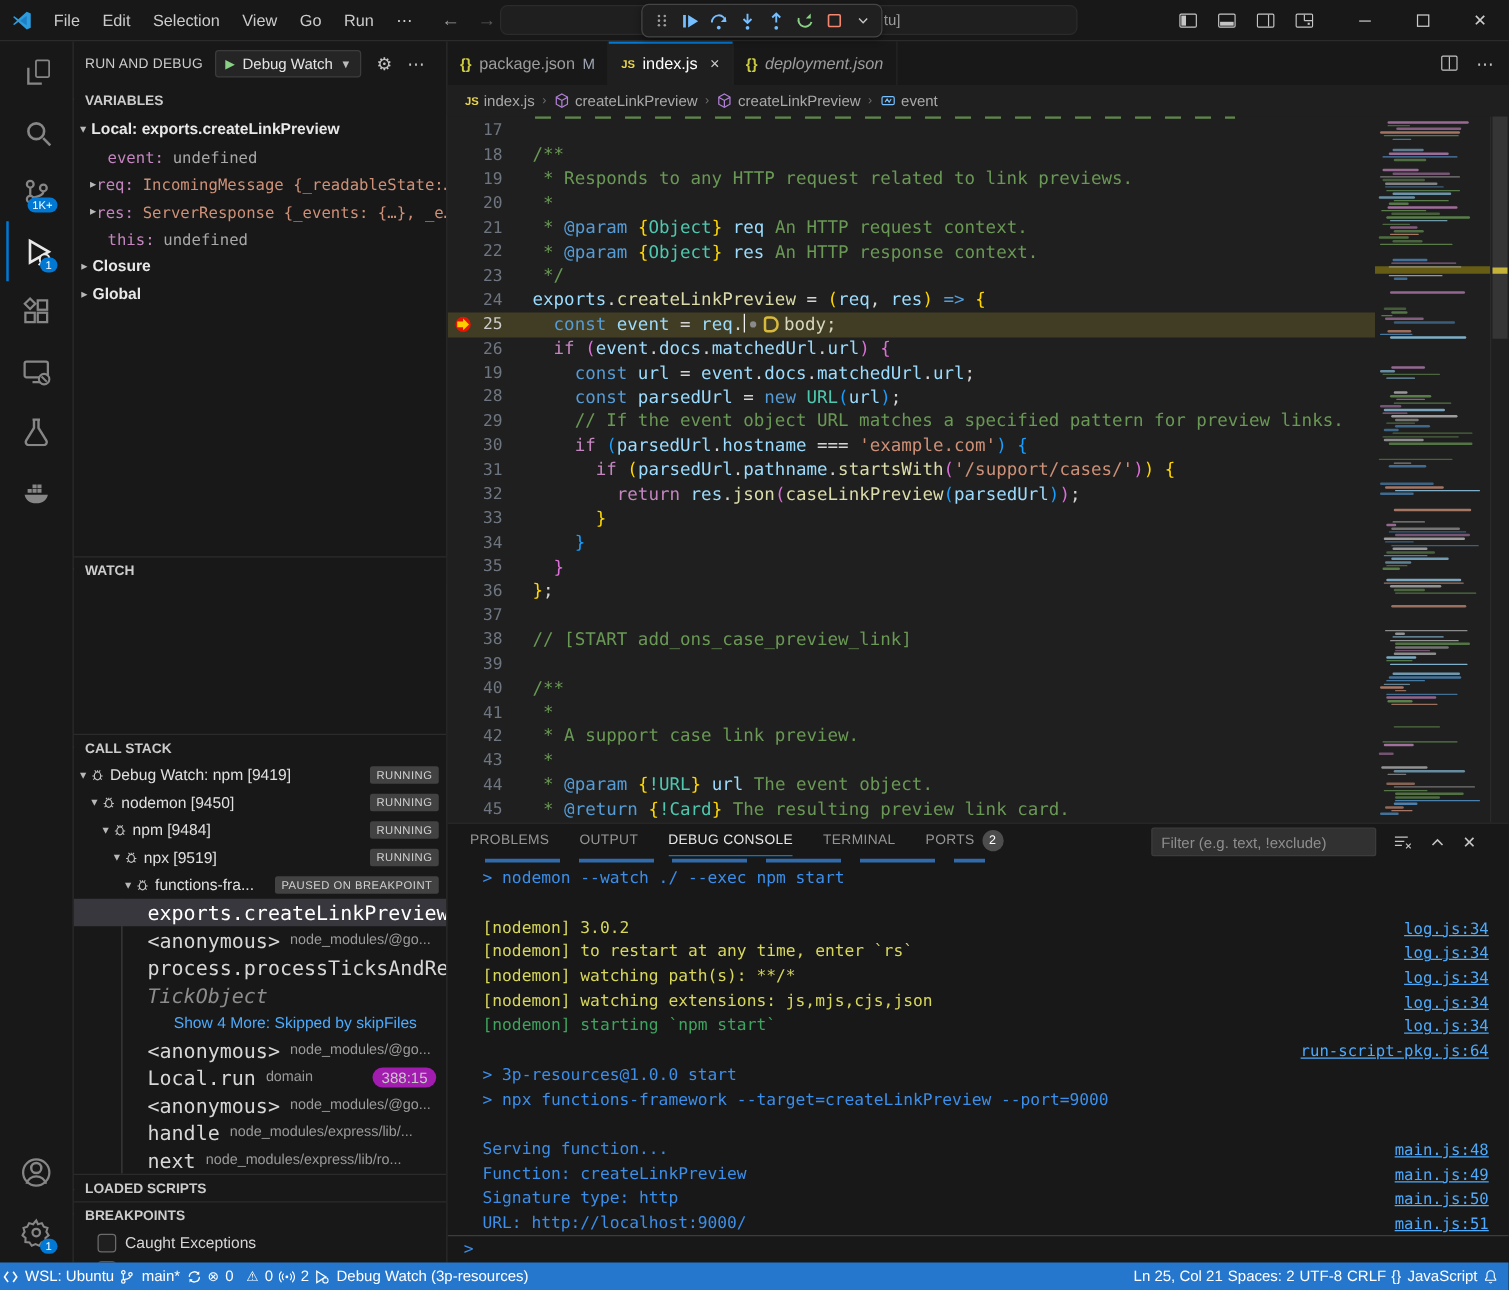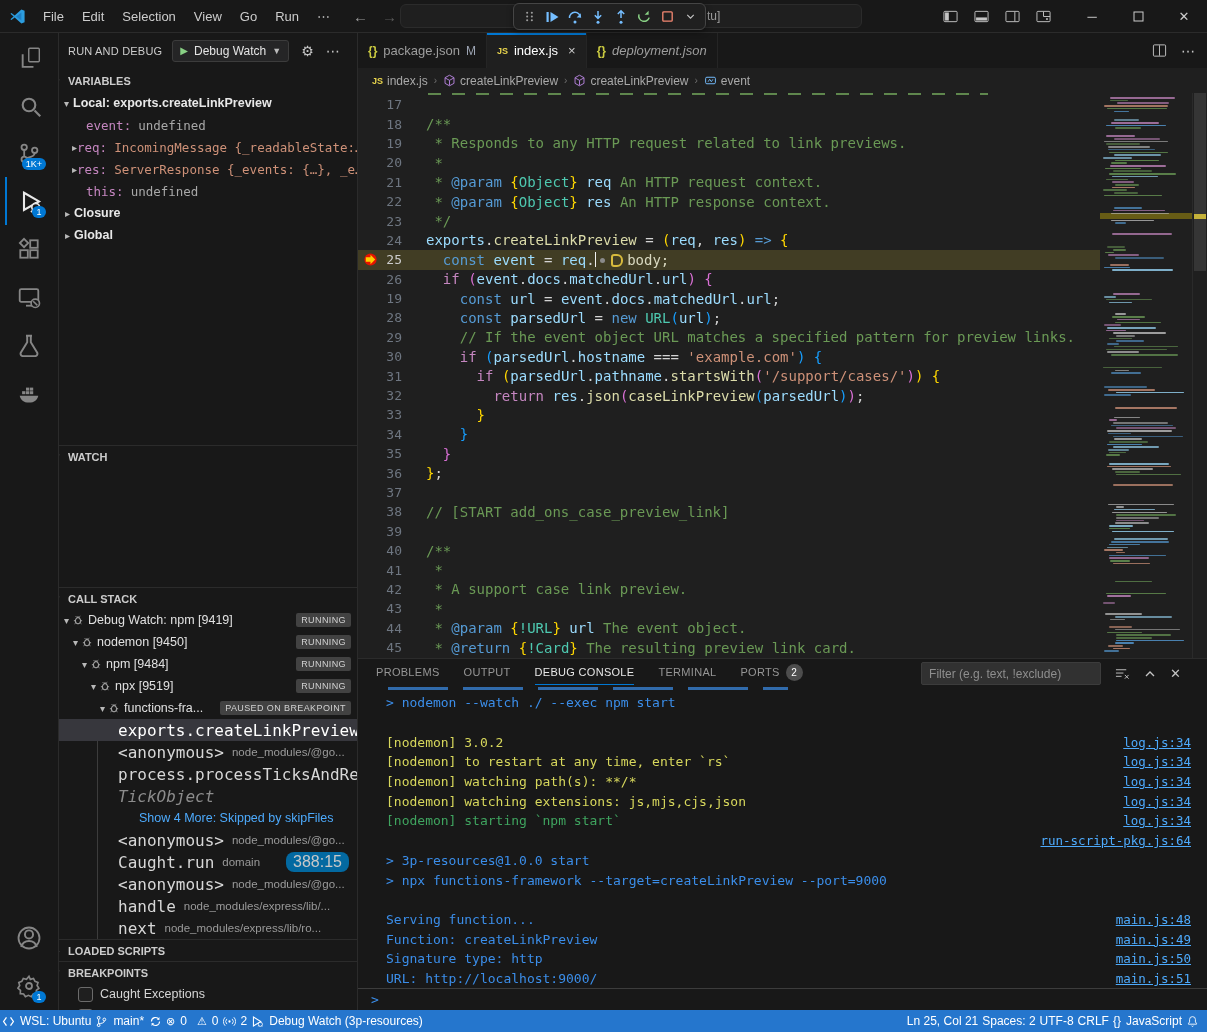--- a/index.html
+++ b/index.html
@@ -45,21 +45,21 @@
   .tw { color:#b8b8b8; font-size:10px; }
   .var-name { color:#c586c0; font-family:"DejaVu Sans Mono",monospace; font-size:12.5px; }
   .var-val-undef { color:#a8a8a8; font-family:"DejaVu Sans Mono",monospace; font-size:12.5px; margin-left:7px; }
   .var-val-obj { color:#ce9178; font-family:"DejaVu Sans Mono",monospace; font-size:12.5px; margin-left:7px; }
   .scope-lbl { color:#e8e8e8; font-weight:bold; font-size:12.5px; }
   .badge-rect { margin-left:auto; margin-right:6px; background:#424242; color:#d2d2d2; font-size:9px; padding:2px 5px; border-radius:2px; letter-spacing:.4px; white-space:nowrap; flex:none; }
   .cs-row-sel { background:#37373d; }
   .frame-name { color:#d7d7d7; font-family:"DejaVu Sans Mono",monospace; font-size:16px; }
   .frame-file { color:#9a9a9a; font-size:11.5px; margin-left:8px; }
   .frame-link { color:#4daafc; font-size:12.5px; }
-  .loc-badge { margin-left:auto; margin-right:8px; background:#0369a1; color:#c8c8c8; font-size:16px; border-radius:8px; padding:1px 7px; }
+  .loc-badge { margin-left:auto; margin-right:8px; background:#a21caf; color:#c8c8c8; font-size:12px; border-radius:8px; padding:1px 7px; }
   #cs-guide { position:absolute; width:1px; background:#3c3c3c; left:49px; }
   .chk { width:15px; height:15px; border:1px solid #6b6b6b; border-radius:3px; background:#1f1f1f; flex:none; }
 
   
   #editor-area { position:absolute; left:358px; top:33px; right:0; bottom:22px; background:#1f1f1f; }
   #tabstrip { height:35px; background:#181818; display:flex; align-items:stretch; position:relative; }
   .tab { display:flex; align-items:center; gap:6px; padding:0 10px; font-size:13px; color:#9d9d9d; background:#181818; border-right:1px solid #252525; position:relative; }
   .tab.active { background:#1f1f1f; color:#ffffff; }
   .tab.active::before { content:""; position:absolute; top:0; left:0; right:0; height:1.5px; background:#0078d4; }
   .tab .mod { color:#9da5b4; font-size:12px; }
@@ -468,21 +468,21 @@
         <span class="frame-name" style="margin-left:70px;font-style:italic;color:#8c8c8c;">TickObject</span>
       </div>
       <div class="tree-row" style="top: 739px;">
         <span class="frame-link" style="margin-left:91px">Show 4 More: Skipped by skipFiles</span>
       </div>
       <div class="tree-row" style="top: 761px;">
         <span class="frame-name" style="margin-left:70px;">&lt;anonymous&gt;</span>
         <span class="frame-file">node_modules/@go...</span>
       </div>
       <div class="tree-row" style="top: 783px;">
-        <span class="frame-name" style="margin-left:70px;">Caught.run</span>
+        <span class="frame-name" style="margin-left:70px;">Local.run</span>
         <span class="frame-file">domain</span>
         <span class="loc-badge">388:15</span>
       </div>
       <div class="tree-row" style="top: 805px;">
         <span class="frame-name" style="margin-left:70px;">&lt;anonymous&gt;</span>
         <span class="frame-file">node_modules/@go...</span>
       </div>
       <div class="tree-row" style="top: 849px;">
         <span class="frame-name" style="margin-left:70px;">next</span>
         <span class="frame-file">node_modules/express/lib/ro...</span>

